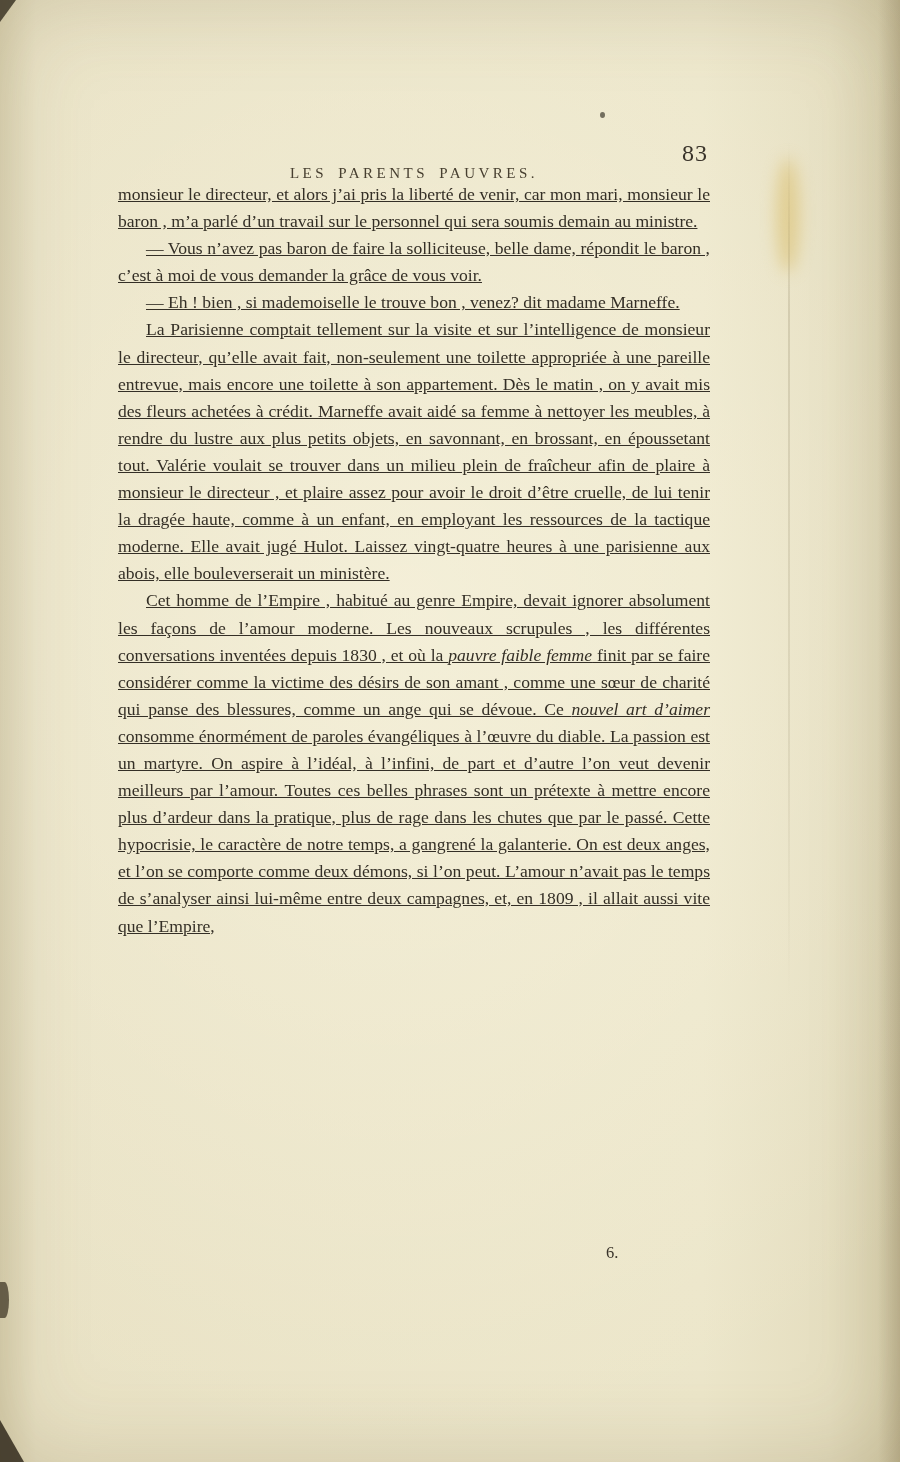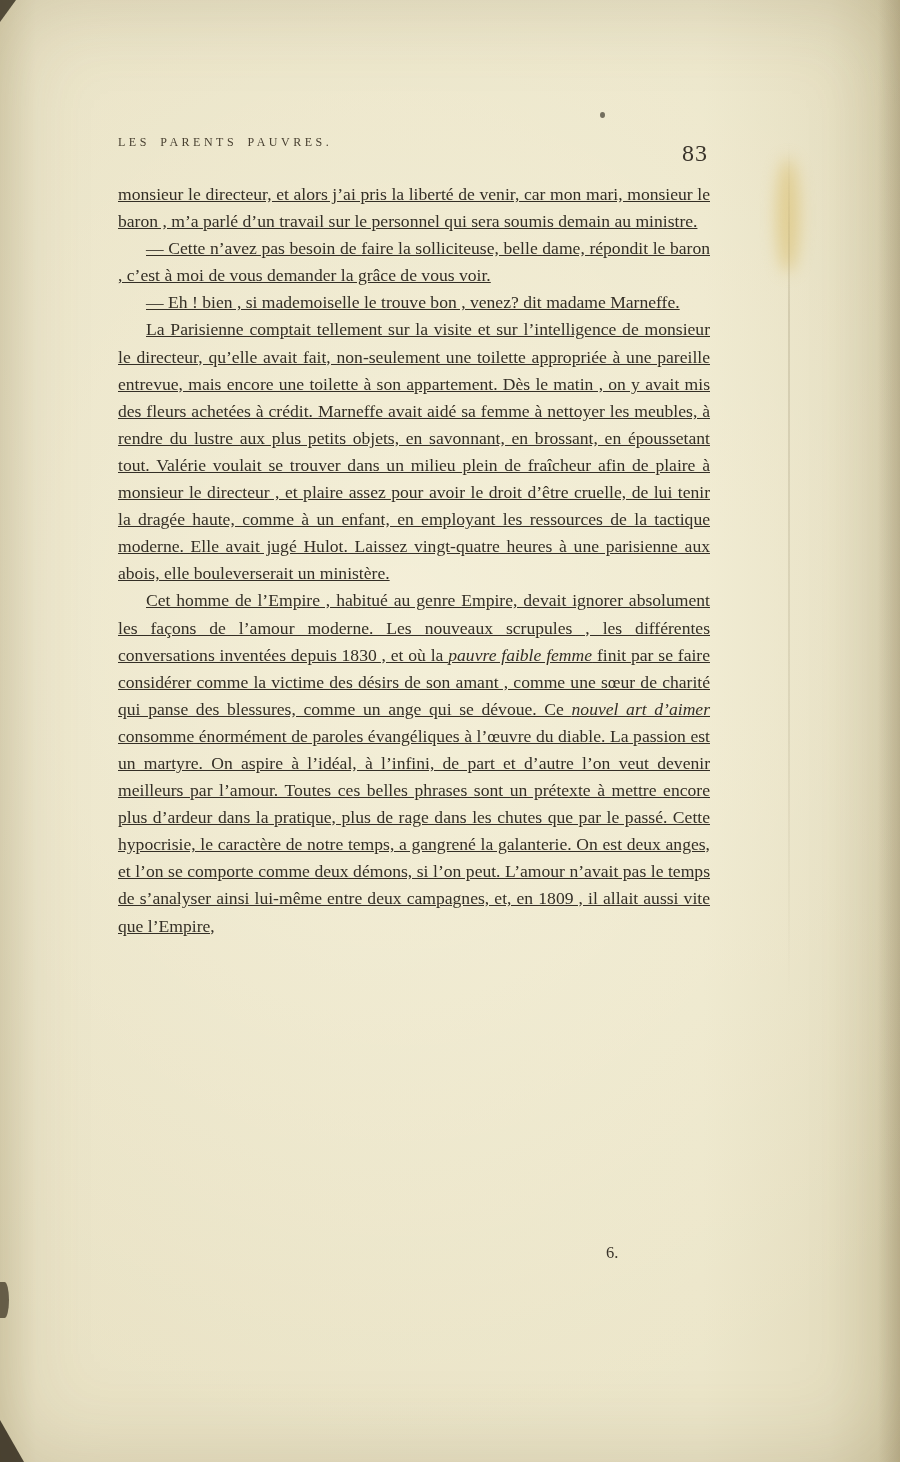--- a/index.html
+++ b/index.html
@@ -14,23 +14,23 @@
     overflow: hidden;
     background:
       radial-gradient(ellipse 130% 95% at 45% 42%, rgba(255,252,236,0.45), rgba(0,0,0,0) 62%),
       linear-gradient(90deg, #dcd4b3 0%, #e9e2c5 4%, #ece6ca 78%, #e5dec0 92%, #d8d0ad 100%);
     background-color: #e9e2c6;
     box-shadow: inset 0 0 90px rgba(110, 90, 50, 0.22);
   }
 
   
   .running-head {
-    position: absolute; top: 135px; left: 118px; width: 592px;
-    text-align: left;
-    font-size: 12px; letter-spacing: 3.5px;
+    position: absolute; top: 165px; left: 118px; width: 592px;
+    text-align: center;
+    font-size: 15px; letter-spacing: 3.5px;
     color: #473f30;
     word-spacing: 4px;
   }
   .page-number {
     position: absolute; top: 140px; left: 682px;
     font-size: 24px; letter-spacing: 1px;
     color: #39332a;
   }
 
   
@@ -110,21 +110,21 @@
   <div class="speck"></div>
   <div class="stain"></div>
   <div class="crease"></div>
   <div class="right-shade"></div>
 
   <div class="running-head">LES PARENTS PAUVRES.</div>
   <div class="page-number">83</div>
 
   <main class="body-text">
     <p class="no-indent">monsieur le directeur, et alors j’ai pris la liberté de venir, car mon mari, monsieur le baron , m’a parlé d’un travail sur le personnel qui sera soumis demain au ministre.</p>
-    <p>— Cette n’avez pas besoin de faire la solliciteuse, belle dame, répondit le baron , c’est à moi de vous demander la grâce de vous voir.</p>
+    <p>— Vous n’avez pas baron de faire la solliciteuse, belle dame, répondit le baron , c’est à moi de vous demander la grâce de vous voir.</p>
     <p>— Eh ! bien , si mademoiselle le trouve bon , venez? dit madame Marneffe.</p>
     <p>La Parisienne comptait tellement sur la visite et sur l’intelligence de monsieur le directeur, qu’elle avait fait, non-seulement une toilette appropriée à une pareille entrevue, mais encore une toilette à son appartement. Dès le matin , on y avait mis des fleurs achetées à crédit. Marneffe avait aidé sa femme à nettoyer les meubles, à rendre du lustre aux plus petits objets, en savonnant, en brossant, en époussetant tout. Valérie voulait se trouver dans un milieu plein de fraîcheur afin de plaire à monsieur le directeur , et plaire assez pour avoir le droit d’être cruelle, de lui tenir la dragée haute, comme à un enfant, en employant les ressources de la tactique moderne. Elle avait jugé Hulot. Laissez vingt-quatre heures à une parisienne aux abois, elle bouleverserait un ministère.</p>
     <p>
       <span>Cet homme de l’Empire , habitué au genre Empire, devait ignorer absolument les façons de l’amour moderne. Les nouveaux scrupules , les différentes conversations inventées depuis 1830 , et où la </span><em>pauvre faible femme</em><span> finit par se faire considérer comme la victime des désirs de son amant , comme une sœur de charité qui panse des blessures, comme un ange qui se dévoue. Ce </span><em>nouvel art d’aimer</em><span> consomme énormément de paroles évangéliques à l’œuvre du diable. La passion est un martyre. On aspire à l’idéal, à l’infini, de part et d’autre l’on veut devenir meilleurs par l’amour. Toutes ces belles phrases sont un prétexte à mettre encore plus d’ardeur dans la pratique, plus de rage dans les chutes que par le passé. Cette hypocrisie, le caractère de notre temps, a gangrené la galanterie. On est deux anges, et l’on se comporte comme deux démons, si l’on peut. L’amour n’avait pas le temps de s’analyser ainsi lui-même entre deux campagnes, et, en 1809 , il allait aussi vite que l’Empire,</span>
     </p>
   </main>
 
   <div class="signature">6.</div>
 
 </div>

